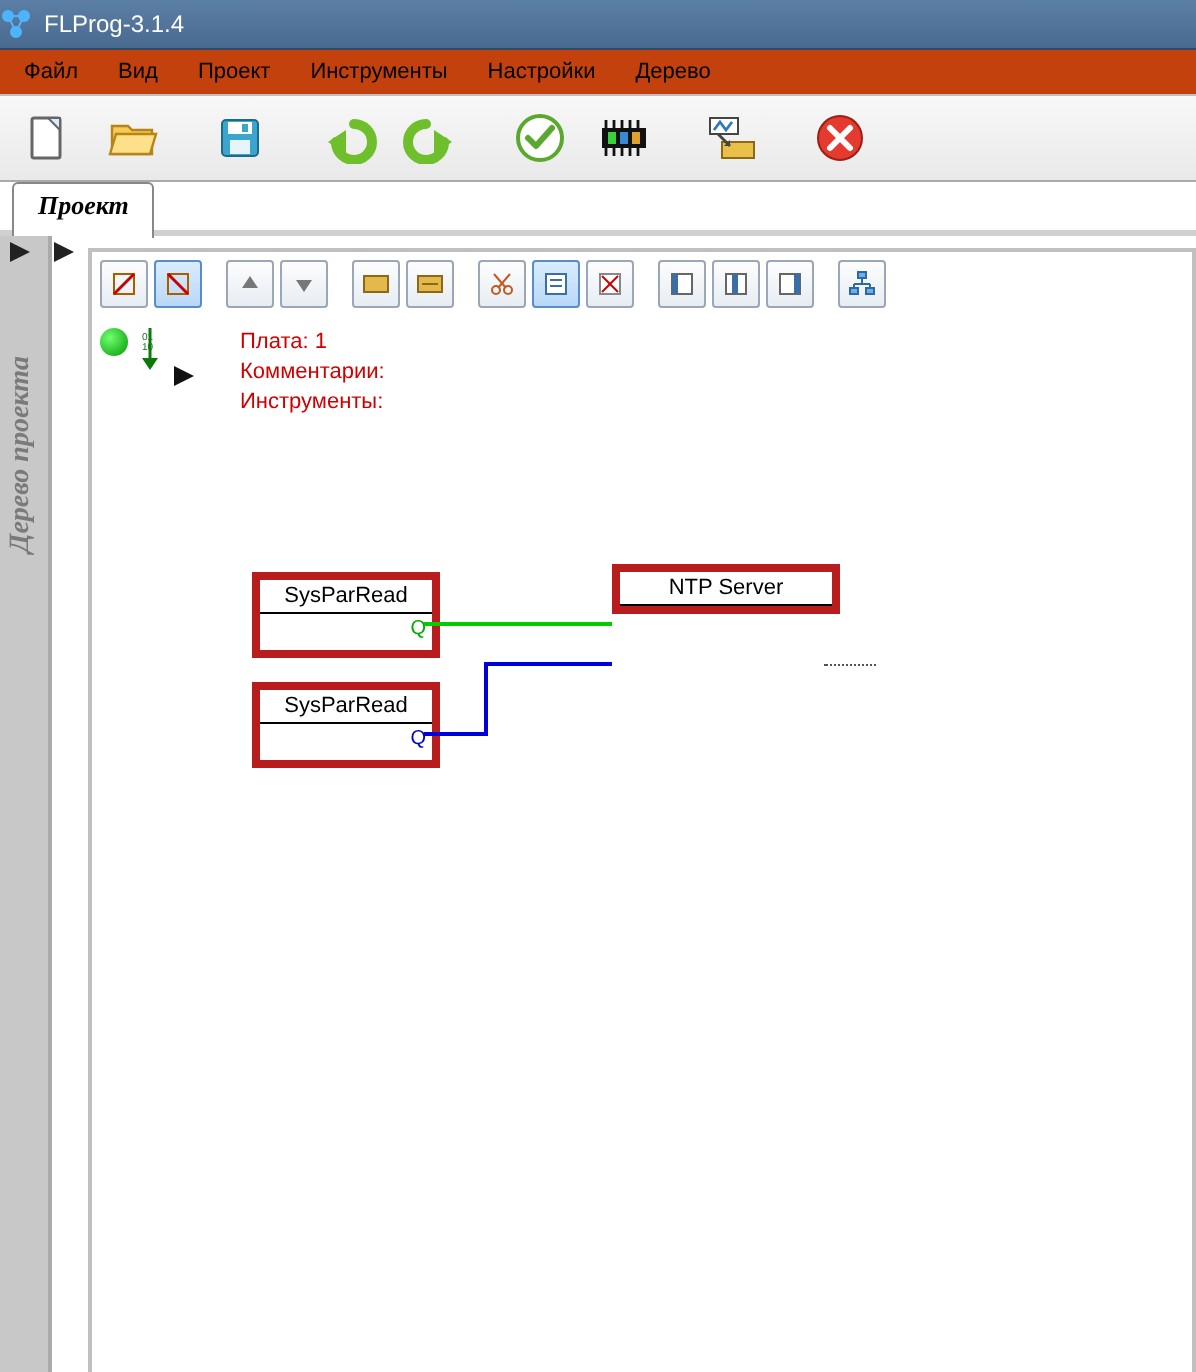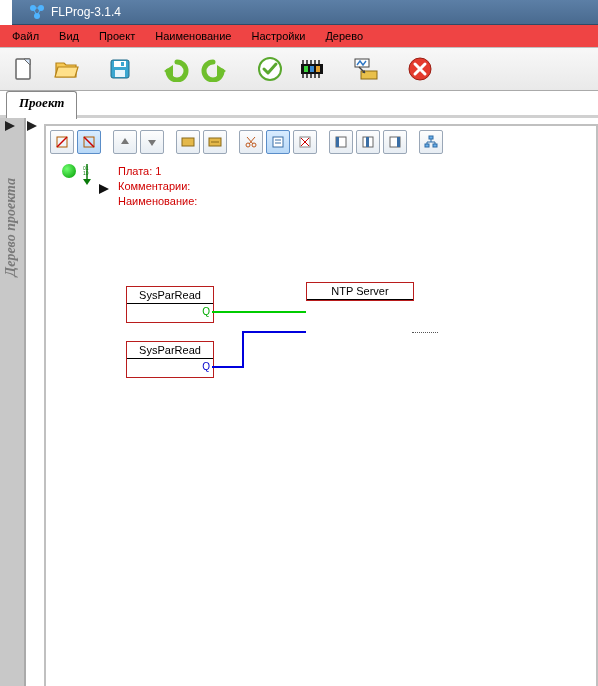--- a/index.html
+++ b/index.html
@@ -9,35 +9,34 @@
     background: #fff;
     width: 598px;
     height: 686px;
     overflow: hidden;
   }
   .titlebar {
     background: linear-gradient(to bottom, #5c7fa6, #496a8f);
     height: 24px;
     display: flex;
     align-items: center;
-    padding: 0 17px;
+    padding: 0 0;
     color: #fff;
     border-bottom: 1px solid #2f4a66;
-    margin-left: 12px;
   }
   .titlebar-icon {
     width: 16px; height: 16px;
     margin-right: 6px;
     display: inline-flex;
   }
   .titlebar-text {
     font-size: 12px;
   }
   .menubar {
-    background: #ef4444;
+    background: #c2410c;
     height: 22px;
     display: flex;
     align-items: center;
     border-bottom: 1px solid #c0c0c0;
     padding: 0 2px;
   }
   .menu-item {
     padding: 3px 10px;
     cursor: default;
   }
@@ -139,22 +138,22 @@
   }
   .ct-btn.sel {
     background: linear-gradient(to bottom, #d9ecff, #b8d8f7);
     border-color: #5a8dc8;
   }
   .ct-sep {
     width: 6px;
   }
   .info-block {
     display: flex;
-    padding: 6px 16px;
-    gap: 8px;
+    padding: 6px 4px;
+    gap: 22px;
   }
   .info-icons {
     display: flex;
     align-items: flex-start;
     gap: 4px;
   }
   .green-dot {
     width: 14px; height: 14px; border-radius: 50%;
     background: radial-gradient(circle at 35% 35%, #6fff6f, #009900);
   }
@@ -163,21 +162,21 @@
   .info-lines div { white-space: nowrap; }
   .diagram {
     position: absolute;
     top: 120px;
     left: 50px;
     width: 480px;
     height: 200px;
   }
   .fb-block {
     position: absolute;
-    border: 1px solid #b91c1c;
+    border: 4px solid #b91c1c;
     background: #fff;
   }
   .fb-title {
     border-bottom: 1px solid #000;
     text-align: center;
     padding: 2px 4px;
     font-size: 11px;
   }
   .fb-body {
     position: relative;
@@ -211,21 +210,21 @@
       <line x1="12" y1="4" x2="8" y2="12" stroke="#4fb4ff" stroke-width="1"></line>
     </svg>
   </span>
   <span class="titlebar-text">FLProg-3.1.4</span>
 </div>
 
 <div class="menubar">
   <div class="menu-item">Файл</div>
   <div class="menu-item">Вид</div>
   <div class="menu-item">Проект</div>
-  <div class="menu-item">Наименование</div>
+  <div class="menu-item">Инструменты</div>
   <div class="menu-item">Настройки</div>
   <div class="menu-item">Дерево</div>
 </div>
 
 <div class="main-toolbar">
   <div class="tb-btn">
     <svg width="28" height="28" viewBox="0 0 28 28">
         <rect x="6" y="4" width="14" height="20" rx="1" fill="#fff" stroke="#666" stroke-width="1.5"></rect>
         <polygon points="20,4 20,10 14,4" fill="#d9eaff" stroke="#666" stroke-width="1"></polygon>
       </svg>
@@ -435,21 +434,21 @@
         </span>
         <span style="align-self:center;margin-top:6px">
           <svg width="12" height="10">
               <polygon points="1,0 11,5 1,10" fill="#111"></polygon>
             </svg>
         </span>
       </div>
       <div class="info-lines">
         <div><span>Плата:</span> <span>1</span></div>
         <div>Комментарии:</div>
-        <div>Наименование:</div>
+        <div>Инструменты:</div>
       </div>
     </div>
 
     <div class="diagram">
 
       <div class="fb-block" style="left:30px;top:40px;width:86px">
         <div class="fb-title">SysParRead</div>
         <div class="fb-body">
           <span class="fb-pin" style="right:3px;top:2px;color:#00aa00">Q</span>
         </div>

